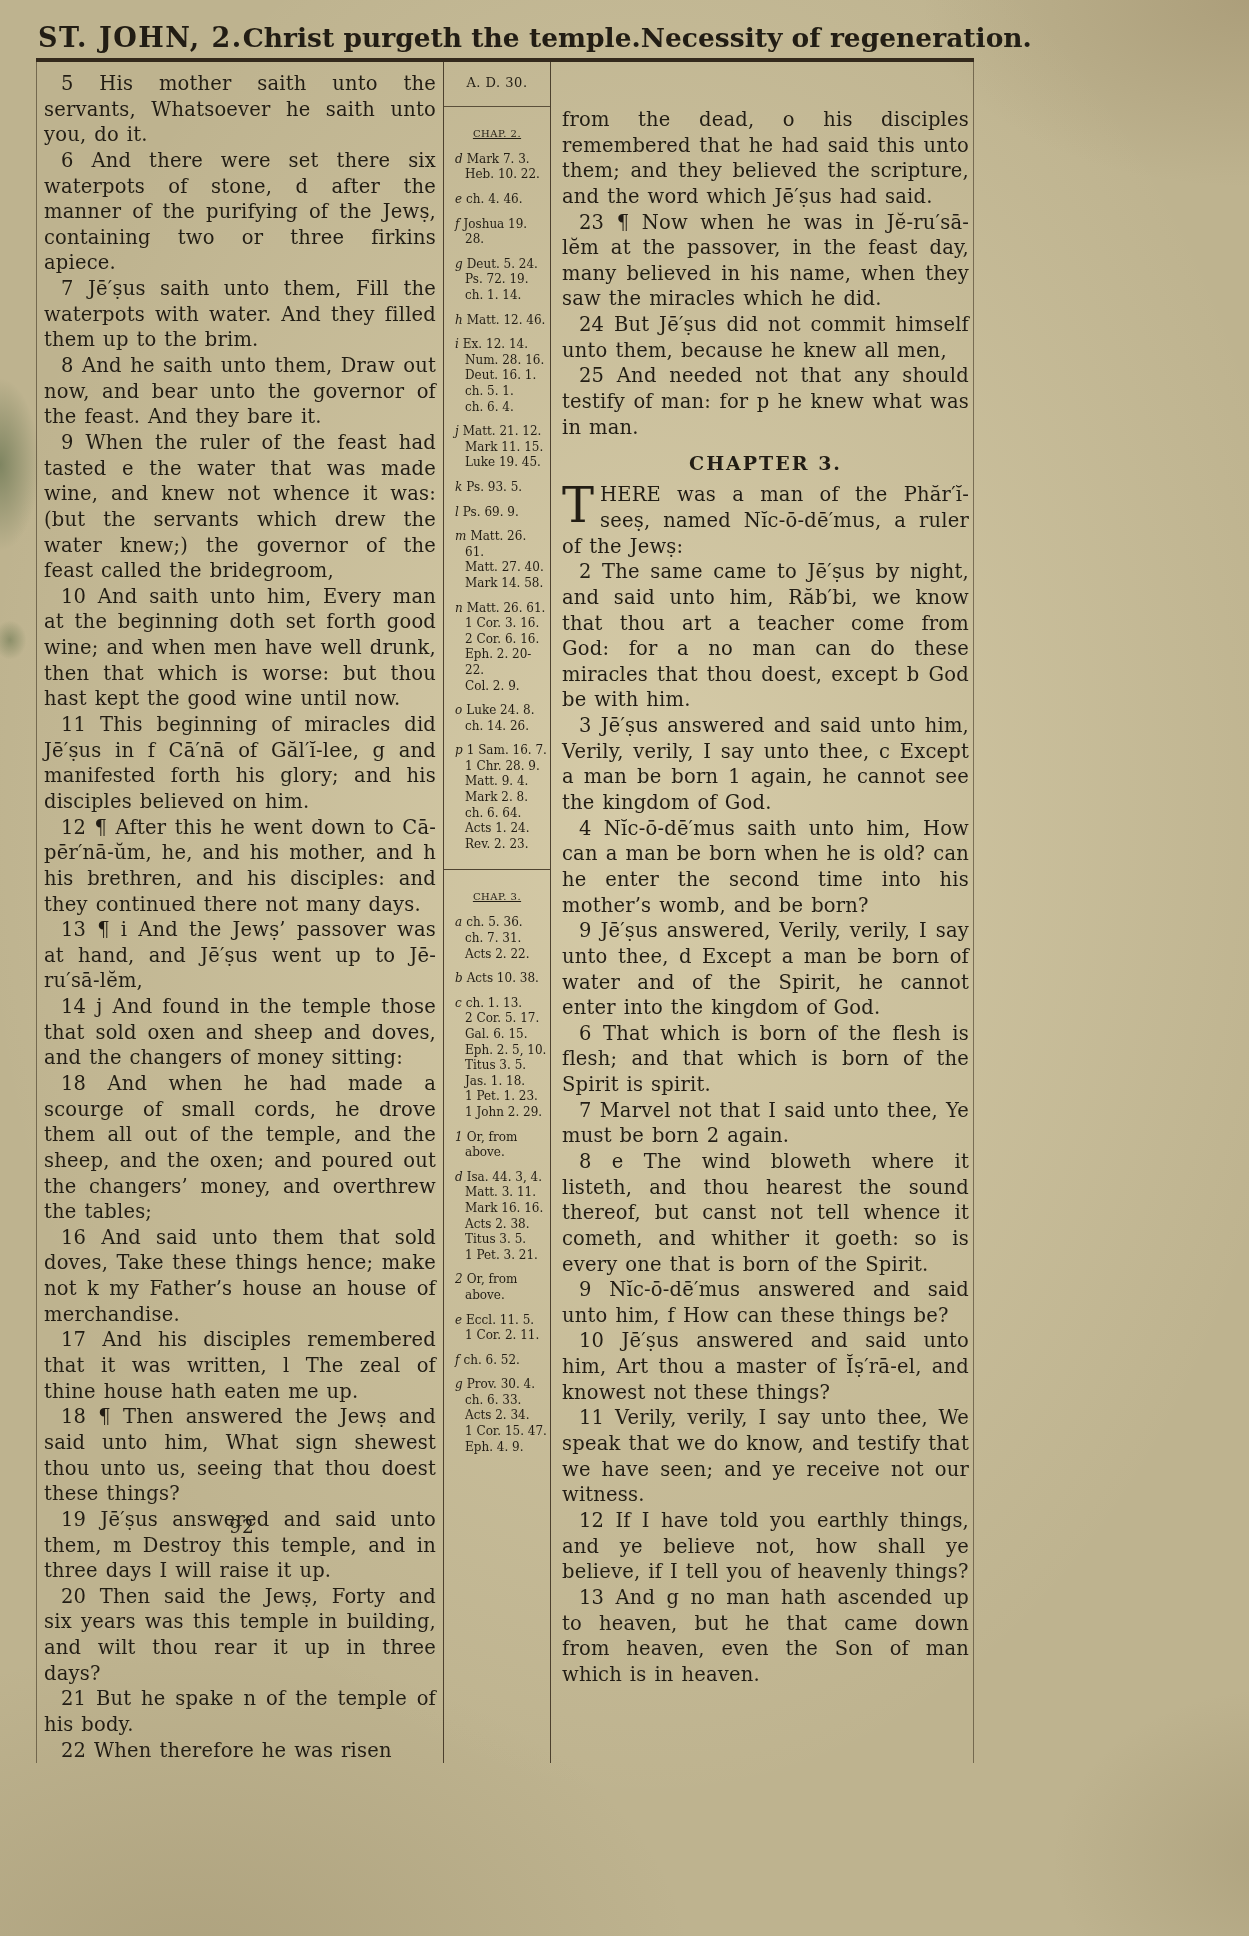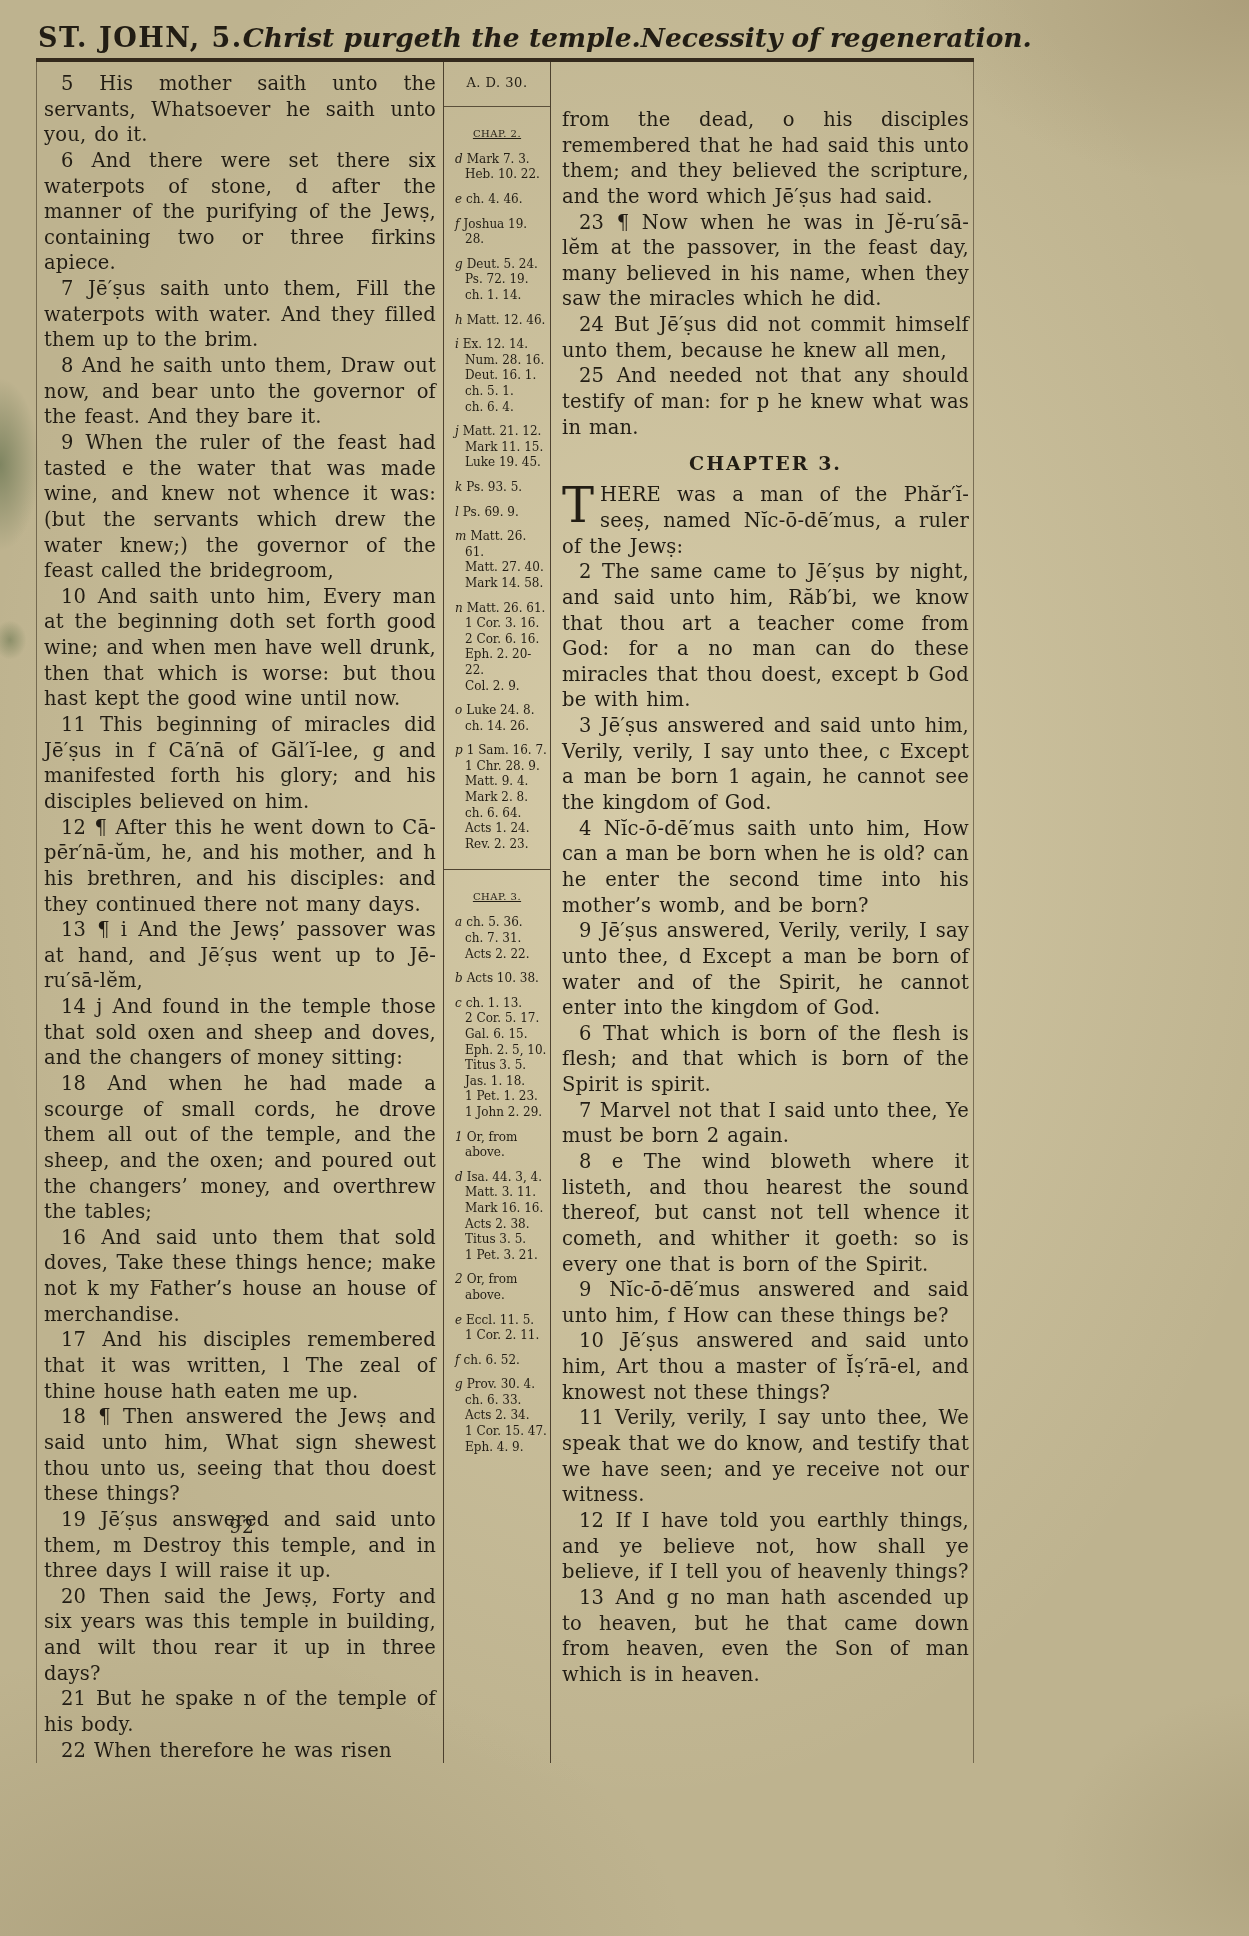--- a/index.html
+++ b/index.html
@@ -19,21 +19,21 @@
       #beb38f;
     font-family: "DejaVu Serif", "Liberation Serif", serif;
     color: #221d14;
   }
   .text-block { position: absolute; left: 36px; top: 22px; width: 938px; }
   .running-head {
     display: flex; justify-content: space-between; align-items: baseline;
     padding: 0 2px 5px 2px;
   }
   .book-ref { font-weight: bold; font-size: 27px; letter-spacing: 1.5px; white-space: nowrap; }
-  .rtitle { font-weight: bold; font-style: italic; font-size: 26.5px; white-space: nowrap; }
+  .rtitle { font-weight: bold; font-size: 26.5px; white-space: nowrap; }
   .head-rule { height: 4px; background: #33291c; border: none; margin: 0; }
 
   .columns {
     display: flex;
     min-height: 1456px;
     border-left: 1.5px solid rgba(55,44,28,0.55);
     border-right: 1.5px solid rgba(55,44,28,0.55);
   }
   .col-left { width: 406px; box-sizing: border-box; padding: 9px 7px 0 7px; }
   .col-mid {
@@ -86,21 +86,21 @@
   }
 </style>
 </head>
 <body>
 
 <div class="page">
 
   <div class="text-block">
 
     <div class="running-head">
-      <span class="book-ref">ST. JOHN, 5.</span>
+      <span class="book-ref">ST. JOHN, 2.</span>
       <span class="rtitle">Christ purgeth the temple.</span>
       <span class="rtitle">Necessity of regeneration.</span>
     </div>
 
     <hr class="head-rule">
 
     <div class="columns">
 
       <div class="col-left">
 

